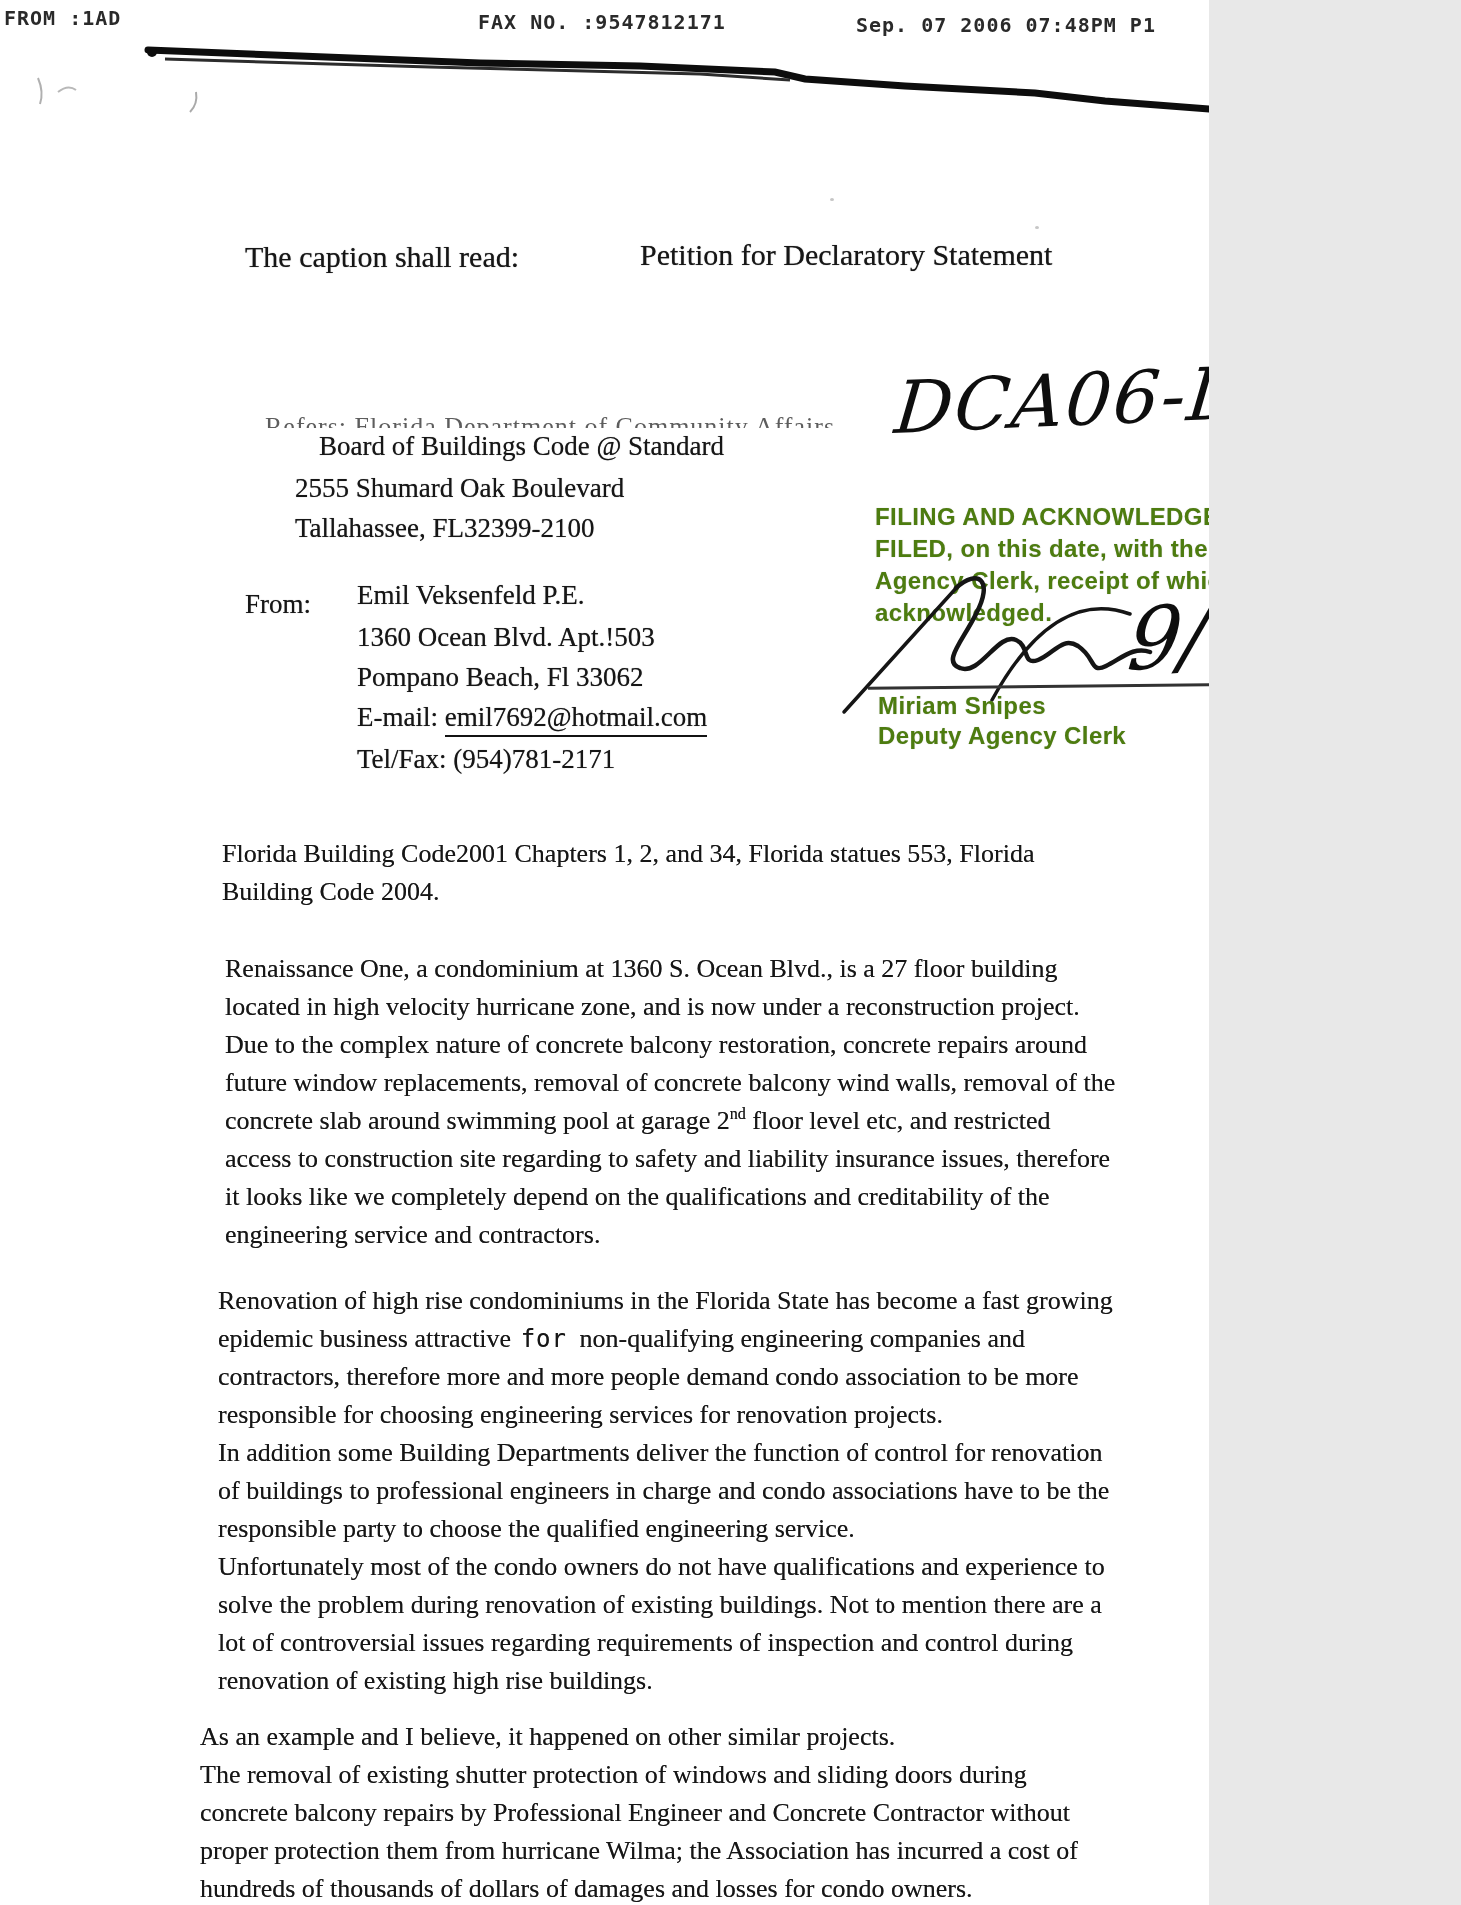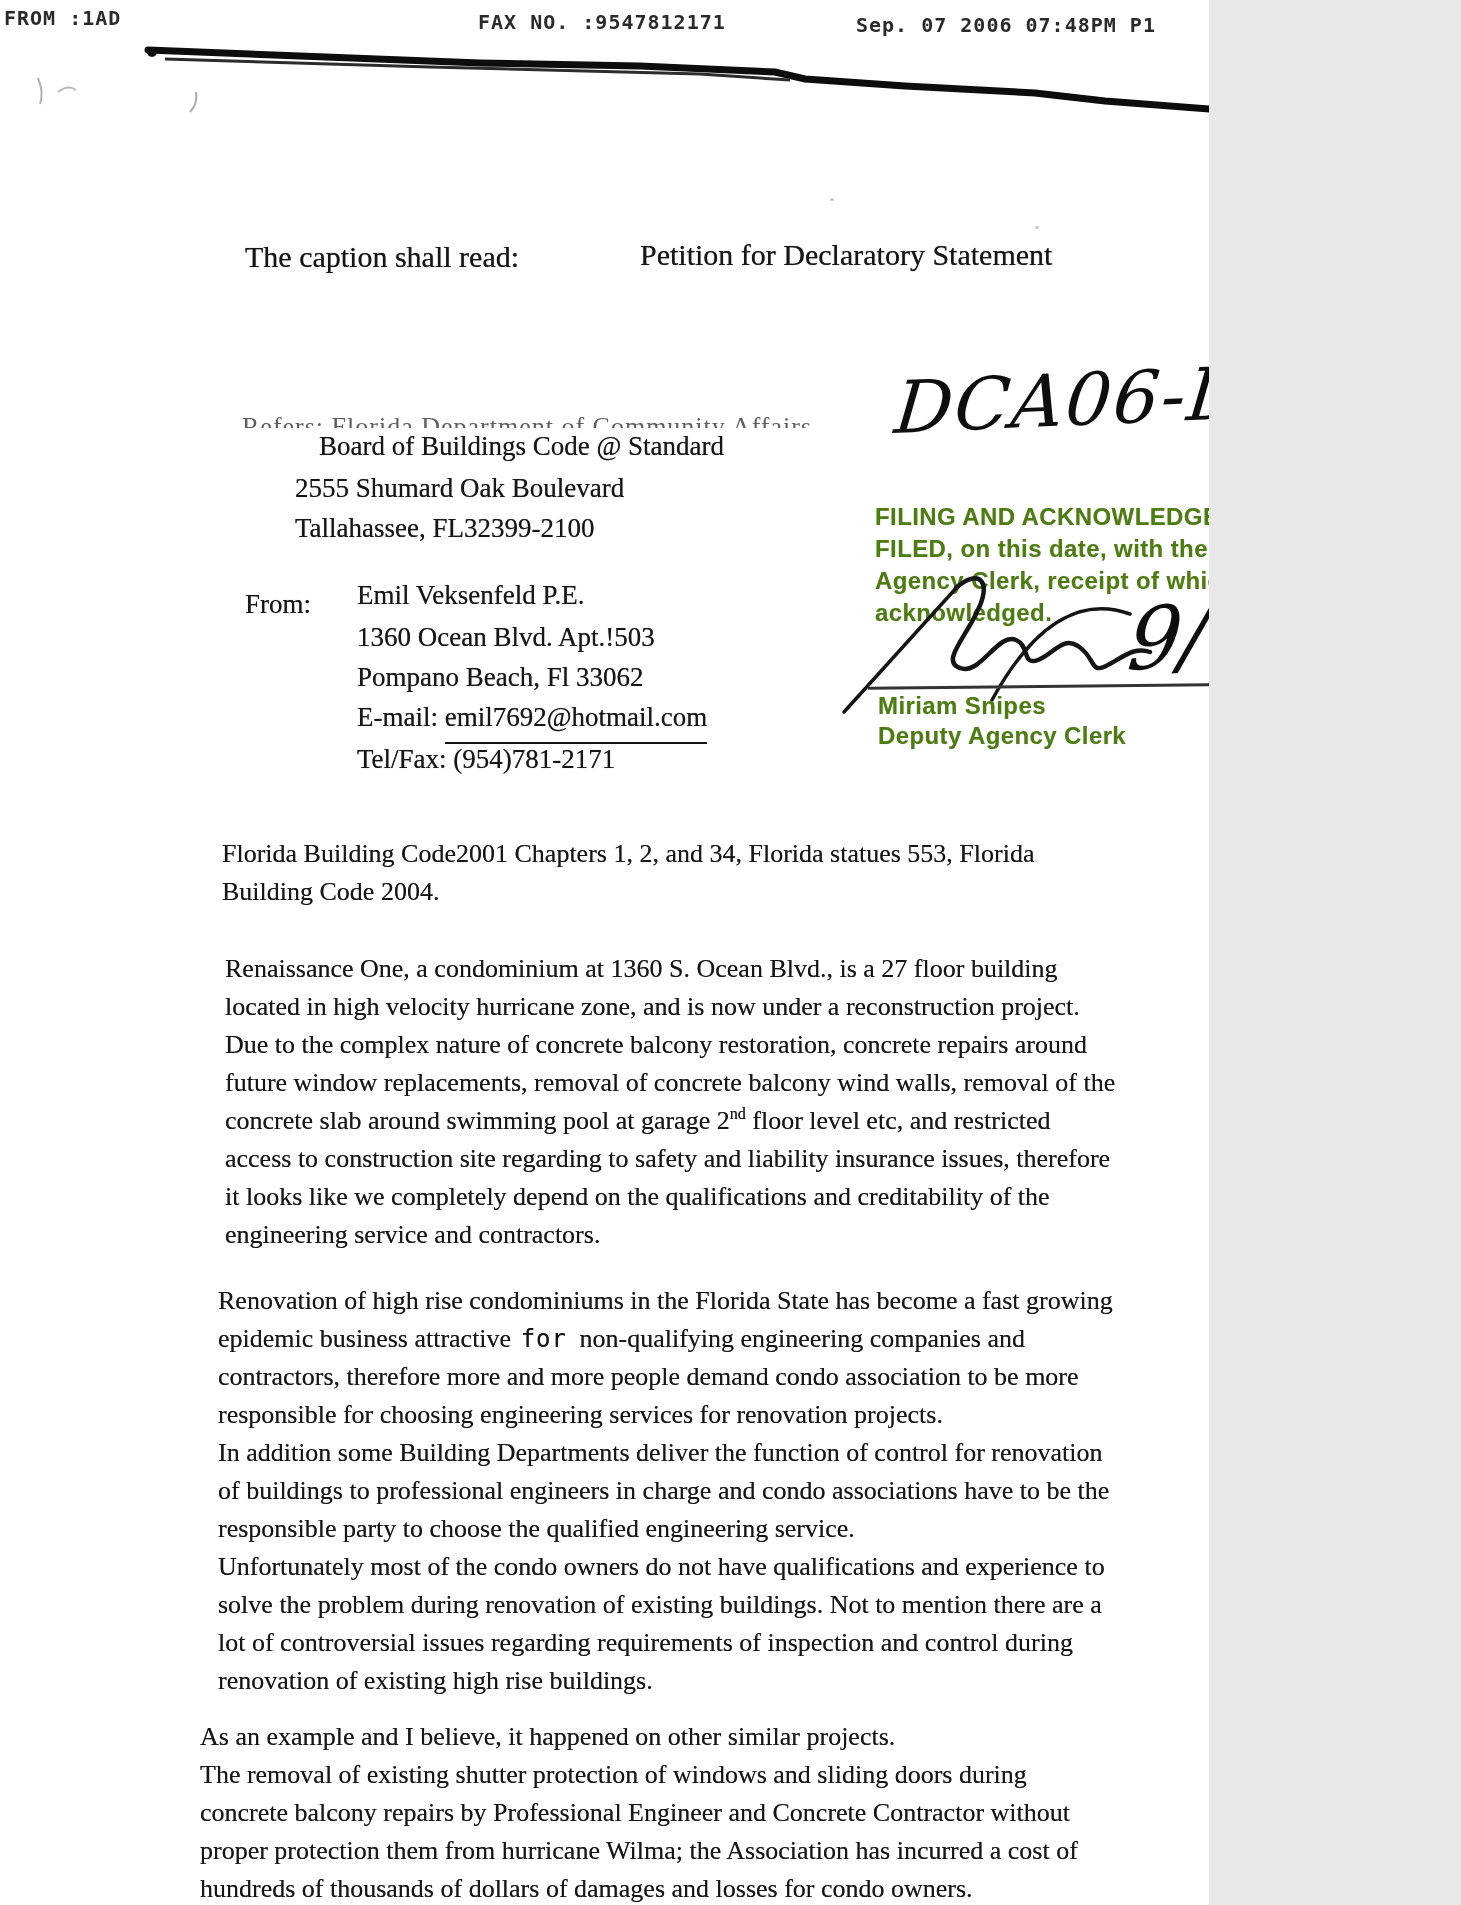--- a/index.html
+++ b/index.html
@@ -24,40 +24,41 @@
     text-shadow:0 0 0.6px rgba(10,10,10,0.6);
     white-space:pre-line;
   }
   .caption{font-size:30px;text-shadow:0 0 0.8px rgba(10,10,10,0.7);white-space:nowrap;}
   .addr{font-size:27px;line-height:40px;text-shadow:0 0 0.7px rgba(10,10,10,0.65);white-space:nowrap;}
   .sup{font-size:0.62em;vertical-align:super;line-height:0;}
   .mono-run{
     font-family:"DejaVu Sans Mono", monospace;
     font-size:24px;letter-spacing:1px;padding:0 6px 0 3px;
   }
-  .email-u{border-bottom:2px solid #131313;padding-bottom:10px;}
+  .email-u{border-bottom:2px solid #131313;padding-bottom:3px;}
   
   .stamp{
     font-family:"Liberation Sans", sans-serif;
     font-weight:700;font-size:24px;color:#4d7c0f;
     letter-spacing:0.4px;white-space:nowrap;
     text-shadow:0 0 1px rgba(134,134,134,0.5);
   }
   
   .handwrite{
     font-family:"DejaVu Serif", serif;
     font-style:italic;color:#0e0e0e;white-space:nowrap;
   }
   .case-no{font-size:72px;transform:rotate(-2.5deg) skewX(-8deg);letter-spacing:2px;}
   .hand-date{font-size:84px;transform:rotate(-6deg) skewX(-12deg);}
   
   .faded-clip{
     height:14px;overflow:hidden;opacity:0.82;
     font-size:26px;line-height:26px;color:#3a3a3a;white-space:nowrap;
     letter-spacing:1px;
+    margin-left:23px;
   }
   .vline{width:3px;background:#8f8f8f;}
   .sig-line{height:3px;background:#333;transform:rotate(-0.6deg);}
   .speck{width:4px;height:3px;background:#c6c6c6;border-radius:50%;}
 </style>
 </head>
 <body>
 
 <div id="page">
 

